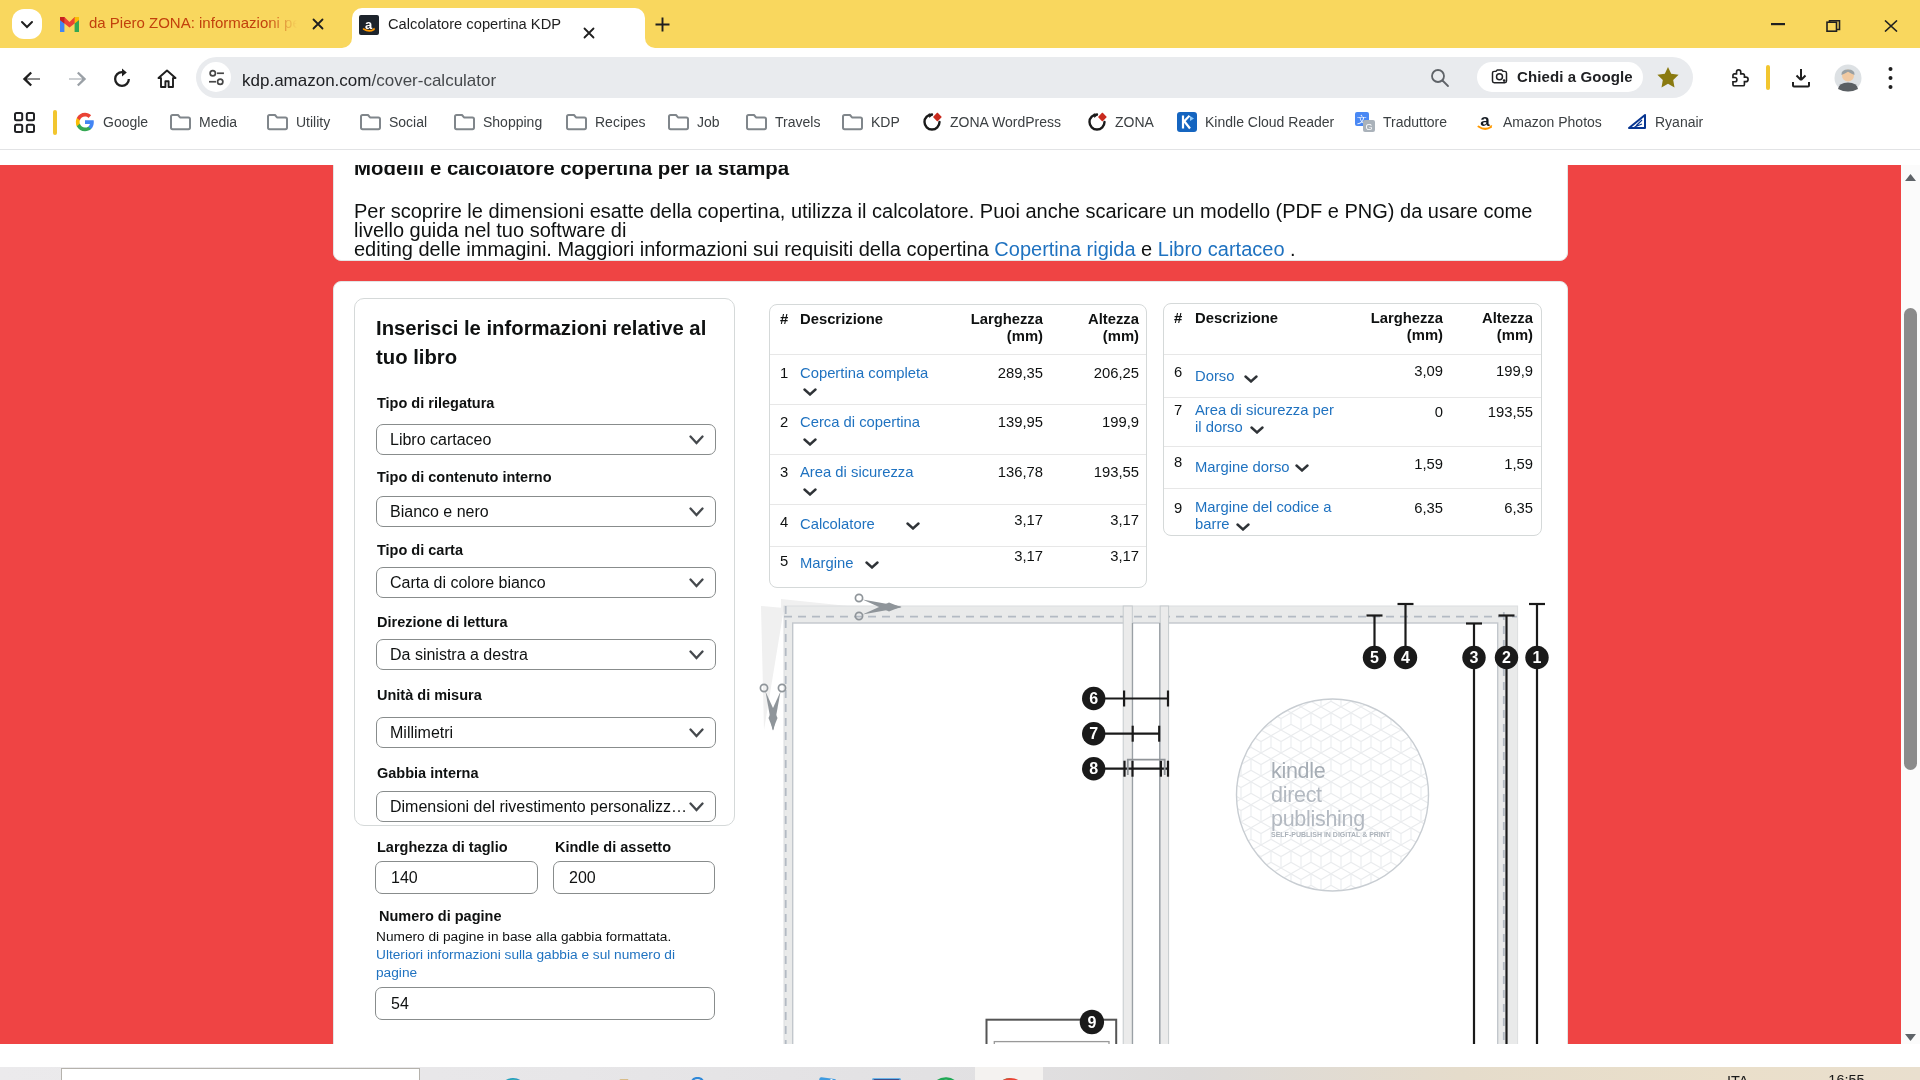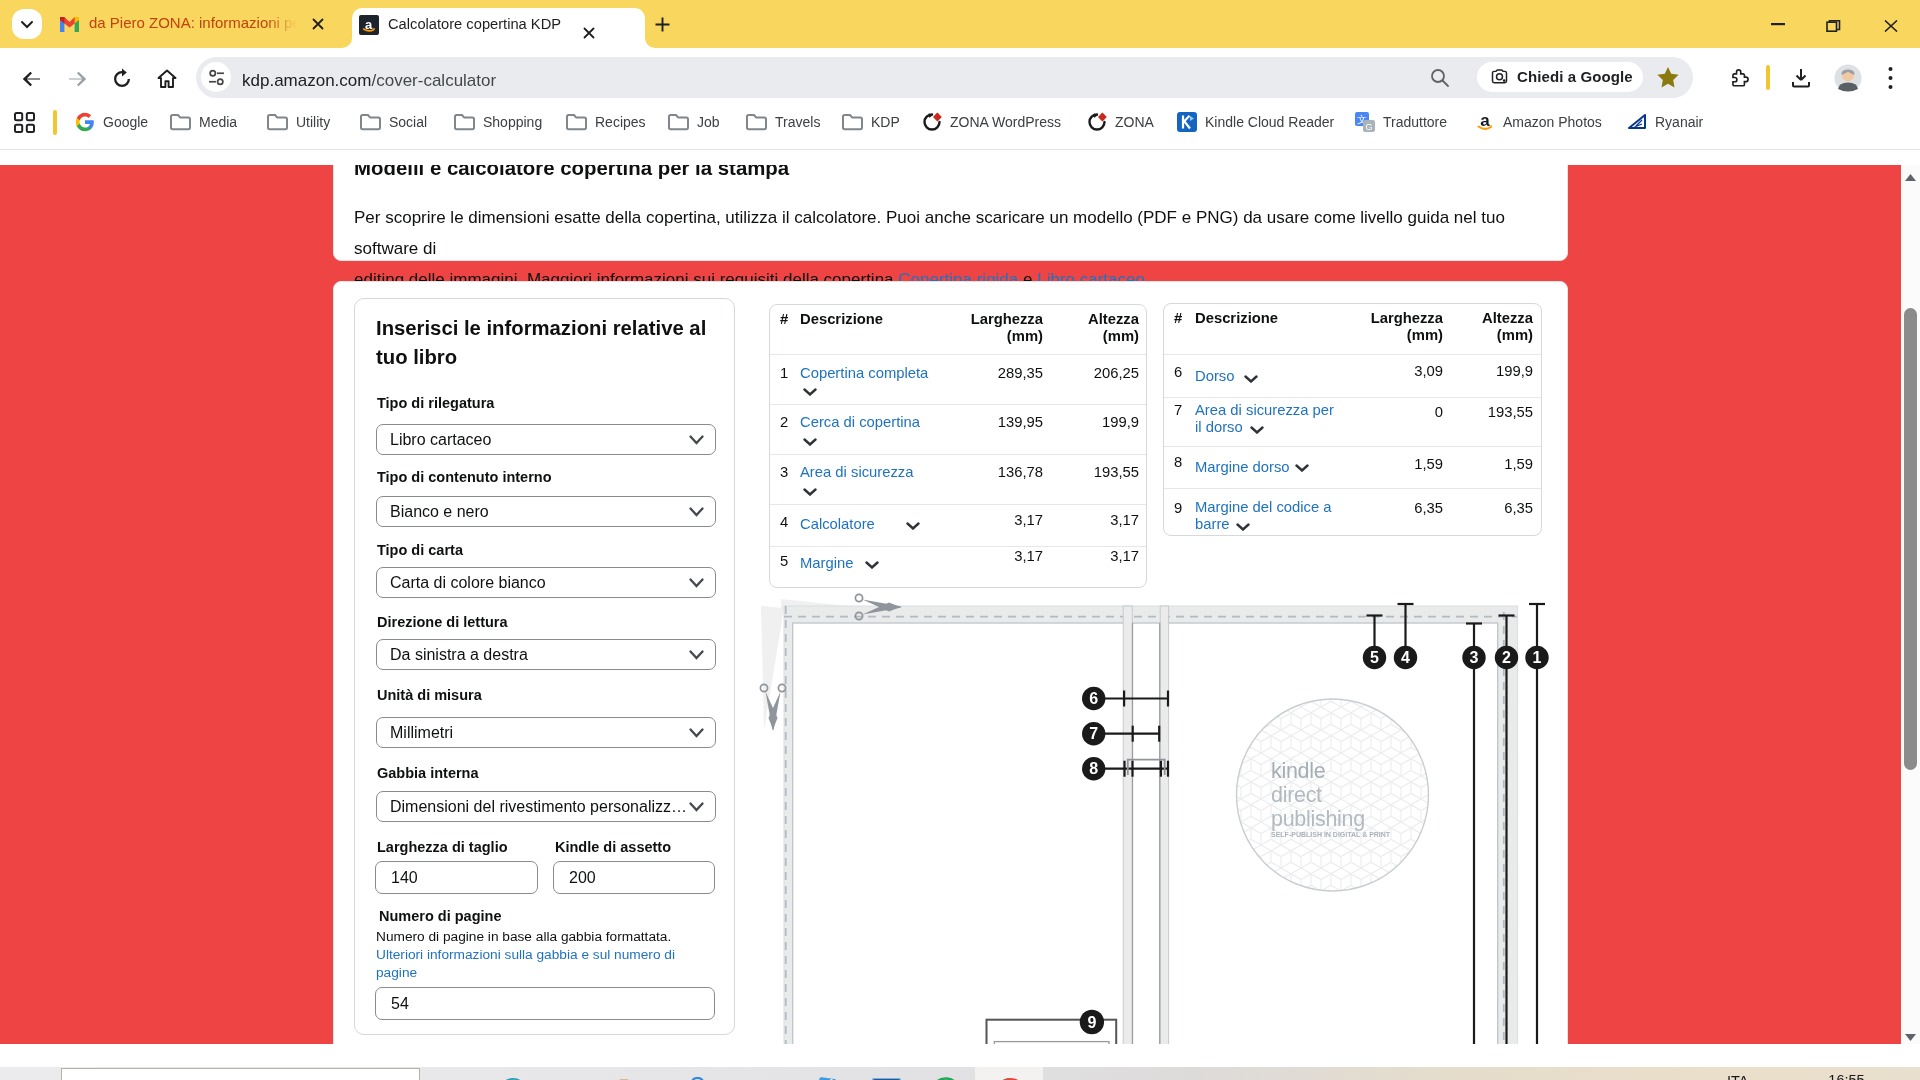--- a/index.html
+++ b/index.html
@@ -24,23 +24,23 @@
   #urltext { position:absolute; left:46px; top:14px; font-size:17px; color:#202124; }
   #askpill { position:absolute; right:50px; top:4.5px; width:166px; height:30px; border-radius:15px; background:#fff; padding-left:40px; box-sizing:border-box; line-height:30px; font-size:15px; letter-spacing:0.1px; color:#202124; font-weight:bold; white-space:nowrap; }
   
   #bookmarks { position:absolute; left:0; top:100px; width:1920px; height:50px; background:#fff; border-bottom:1px solid #e2e3e5; }
   .bm { position:absolute; top:-3px; height:50px; display:flex; align-items:center; gap:8px; font-size:14px; color:#3c4043; }
   
   #page { position:absolute; left:0; top:165px; width:1920px; height:879px; background:#ef4444; overflow:hidden; }
   .card { position:absolute; background:#fff; border:1px solid #e3e5e5; border-radius:8px; }
   #card1 { left:333px; top:-60px; width:1235px; height:156px; }
   #card2 { left:333px; top:116px; width:1235px; height:830px; }
-  #formcard { position:absolute; left:20px; top:16px; width:381px; height:737px; border:1px solid #d5d9d9; border-radius:10px; background:#fff; }
+  #formcard { position:absolute; left:20px; top:16px; width:381px; height:528px; border:1px solid #d5d9d9; border-radius:10px; background:#fff; }
   h1.pagetitle { font-size:20.4px; color:#0f1111; font-weight:bold; position:absolute; left:20px; top:55px;}
-  .para { position:absolute; left:20px; top:96px; width:1180px; font-size:17px; line-height:31px; color:#0f1111; }
+  .para { position:absolute; left:20px; top:96px; width:1180px; font-size:20px; line-height:19px; color:#0f1111; }
   a.lnk { color:#1f72c0; text-decoration:none; }
   
   .flabel { font-size:14.5px; font-weight:bold; color:#0f1111; position:absolute; left:22px; }
   .fselect { position:absolute; left:21px; width:340px; height:31px; border:1px solid #888c8c; border-radius:7px; background:#fff; font-size:16px; color:#0f1111; line-height:29px; padding-left:13px; }
   .chev { position:absolute; right:11px; top:10px; width:15px; height:10px; }
   .finput { position:absolute; border:1px solid #888c8c; border-radius:7px; background:#fff; font-size:16px; color:#0f1111; line-height:31px; padding-left:15px; height:33px; }
   
   .tbl { position:absolute; background:#fff; border:1px solid #d5d9d9; border-radius:8px; font-size:14.8px; color:#0f1111; }
   .sep { position:absolute; left:0; width:100%; height:1px; background:#e7e7e7; }
   

